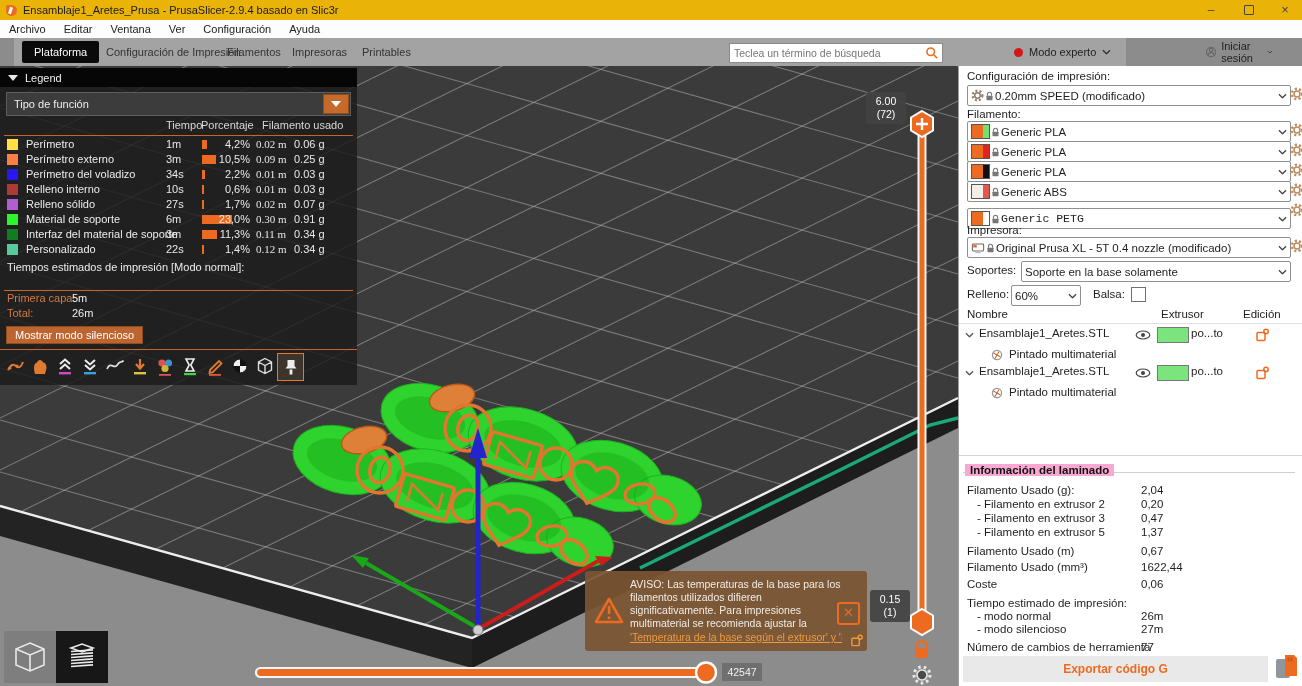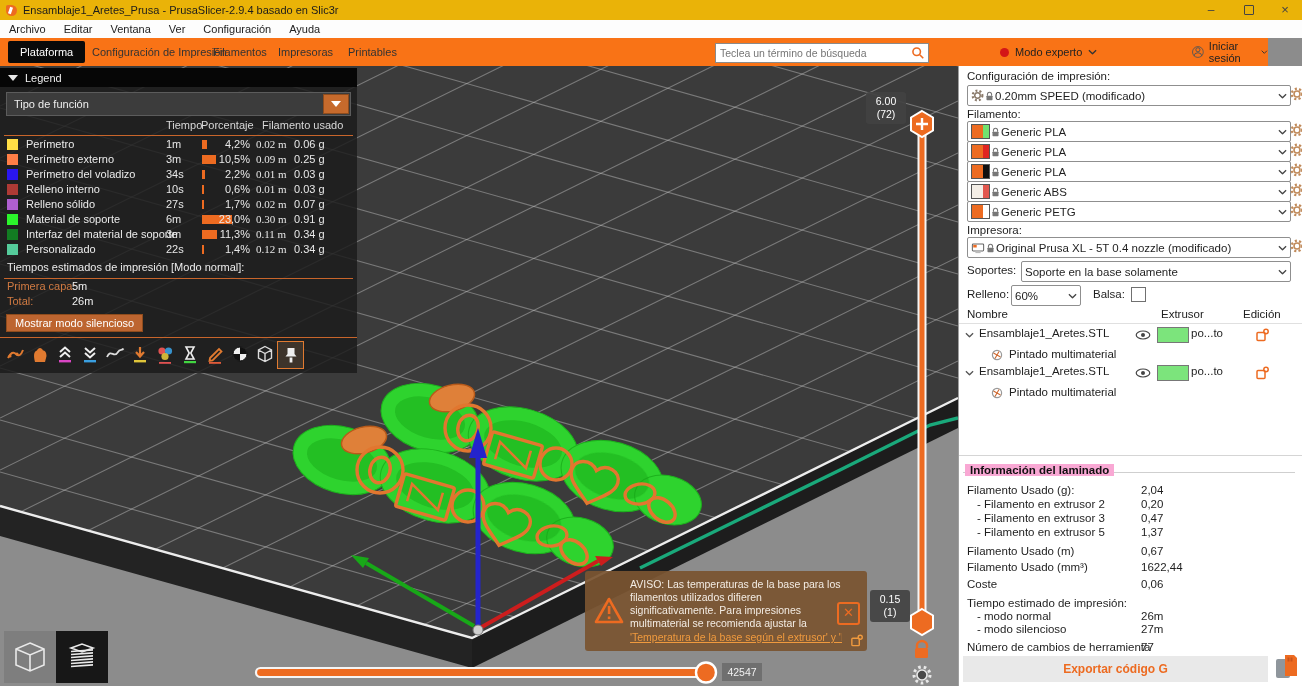--- a/index.html
+++ b/index.html
@@ -11,21 +11,21 @@
   .titlebar{position:absolute;top:0;left:0;width:1302px;height:20px;background:#eab308;
             border-bottom:1px solid #e3e3e3;display:flex;align-items:center;font-size:11px;color:#1c1c1c;}
   .applogo{width:11px;height:11px;margin:0 6px 0 6px;background:#ED6B21;border-radius:3px 9px 9px 9px;position:relative;}
   .applogo:after{content:"";position:absolute;left:3px;top:2px;width:3px;height:7px;background:#fff;transform:rotate(18deg);}
   .wctl{position:absolute;top:0;height:20px;line-height:20px;text-align:center;width:30px;color:#444;font-size:12px;}
   .wbox{display:inline-block;width:8px;height:8px;border:1px solid #444;border-radius:1px;margin-top:5px;}
   
   .menubar{position:absolute;top:20px;left:0;width:1302px;height:18px;background:#fdfdfd;display:flex;align-items:center;font-size:11px;color:#222;}
   .menuitem{padding:0 9px;height:18px;line-height:18px;cursor:default;}
   
-  .tabbar{position:absolute;top:38px;left:0;width:1268px;height:28px;background:#f97316;border-bottom:1px solid #c9c9c9;font-size:11px;color:#333;}
+  .tabbar{position:absolute;top:38px;left:14px;width:1112px;height:28px;background:#a3a3a3;border-bottom:1px solid #c9c9c9;font-size:11px;color:#333;}
   .tab{position:absolute;top:0;height:28px;line-height:28px;}
   .tab-active{top:3px;height:22px;line-height:22px;background:#0a0a0a;color:#fff;border-radius:2px;padding:0 12px;}
   .searchbox{position:absolute;left:715px;top:5px;width:212px;height:18px;border:1px solid #8a8a8a;background:#fff;display:flex;align-items:center;}
   .searchbox input{border:0;outline:0;flex:1;font-size:10.5px;font-family:inherit;color:#333;padding:0 4px;background:transparent;}
   .modechip{position:absolute;left:1000px;top:0;height:28px;display:flex;align-items:center;gap:6px;color:#222;}
   .reddot{width:9px;height:9px;border-radius:50%;background:#d41617;}
   .loginchip{position:absolute;left:1192px;top:0;height:28px;display:flex;align-items:center;gap:5px;color:#222;}
   .chev{width:9px;height:6px;}
   
   .viewport{position:absolute;left:0;top:66px;width:958px;height:620px;background:#8c8c8c;overflow:hidden;}
@@ -40,21 +40,21 @@
   .lcols span{position:absolute;top:0;}
   .ldivider{height:0;border-top:1px solid #c8652b;margin:1px 4px 1px 4px;}
   .lrow{position:relative;height:15px;}
   .lswatch{position:absolute;left:7px;top:2px;width:11px;height:11px;}
   .lname{position:absolute;left:26px;top:1px;color:#ececec;}
   .ltime{position:absolute;left:166px;top:1px;}
   .lbar{position:absolute;left:202px;top:3px;height:9px;background:#ED6B21;}
   .lpct{position:absolute;left:210px;width:40px;text-align:right;top:1px;}
   .lm{position:absolute;left:256px;top:1px;font-family:Liberation Serif, serif;}
   .lg{position:absolute;left:294px;top:1px;}
-  .ltimes{padding:4px 0 4px 7px;color:#ececec;}
+  .ltimes{padding:4px 0 16px 7px;color:#ececec;}
   .lest{position:relative;height:15px;}
   .lestlab{position:absolute;left:7px;color:#d07a42;}
   .lestval{position:absolute;left:72px;color:#f0f0f0;}
   .silentbtn{margin:4px 0 5px 6px;display:inline-block;background:#bd6530;border:1px solid #8f4c1d;color:#fff;padding:2px 8px;font-size:11px;}
   .ltoolbar{display:flex;padding:3px 2px 4px 2px;border-top:1px solid #c8652b;}
   .ltool{width:25px;height:26px;display:flex;align-items:center;justify-content:center;}
   .ltool-active{border:1px solid #e07a30;background:#3d342b;}
   
   .toast{position:absolute;left:585px;top:505px;width:282px;height:80px;background:rgba(122,84,48,0.93);border-radius:3px;color:#f3ece4;font-size:10.5px;line-height:13px;}
   .toast-tri{position:absolute;left:9px;top:26px;}
@@ -559,21 +559,21 @@
       </svg>
     <span class="ctext">Generic ABS</span>
     <svg class="chev" viewBox="0 0 10 6" style="color:#444">
         <use href="#i-chev"></use>
       </svg>
   </div>
   <svg class="gearclip" style="left:331px;top:117px;color:#c08a5a" viewBox="0 0 16 16">
       <use href="#i-gear"></use>
     </svg>
 
-  <div class="combo" style="left:8px;top:135px;width:316px;">
+  <div class="combo" style="left:8px;top:142px;width:316px;font-family:Liberation Mono, monospace;">
     <span class="fil-swatch">
         <i style="width: 11px; background: rgb(237, 107, 33);"></i>
         <i style="width: 6px; background: rgb(255, 255, 255);"></i>
       </span>
     <svg width="11" height="12" viewBox="0 0 16 16" style="color:#777">
         <use href="#i-lock"></use>
       </svg>
     <span class="ctext">Generic PETG</span>
     <svg class="chev" viewBox="0 0 10 6" style="color:#444">
         <use href="#i-chev"></use>

